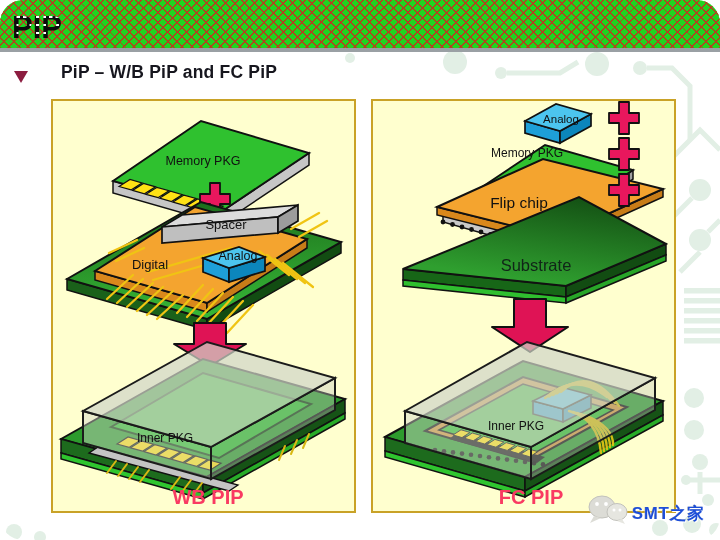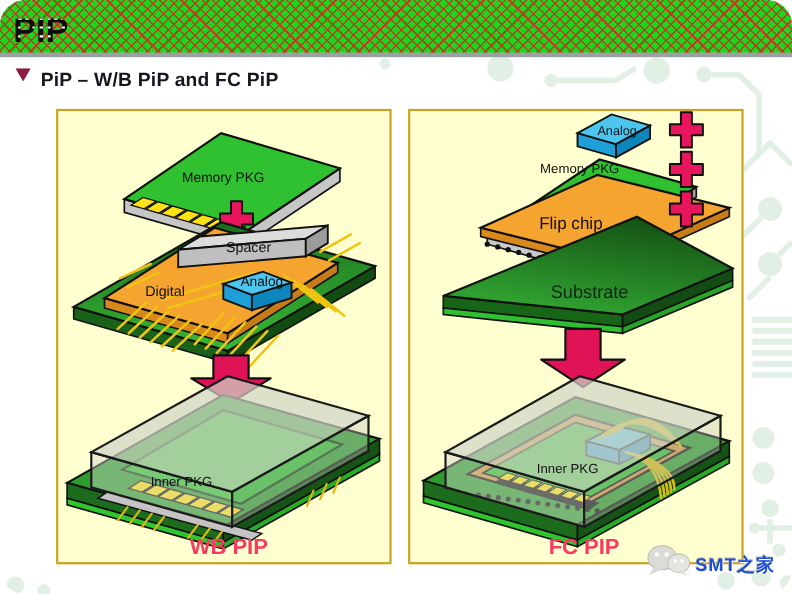--- a/index.html
+++ b/index.html
@@ -5,21 +5,21 @@
   html,body{margin:0;padding:0;background:#fff;}
   .slide{position:relative;width:720px;height:540px;background:#ffffff;overflow:hidden;
          font-family:"Liberation Sans",sans-serif;border-radius:23px;}
   
   .header{position:absolute;left:0;top:0;width:720px;height:48px;background:#1fd41f;
     background-image:
       repeating-linear-gradient(45deg, rgba(185,60,30,.9) 0 1.4px, transparent 1.4px 6.8px),
       repeating-linear-gradient(-45deg, rgba(185,60,30,.9) 0 1.4px, transparent 1.4px 6.8px);}
   .header-underline{position:absolute;left:0;top:48px;width:720px;height:4px;background:#9aa0a4;}
   
-  .subtitle{position:absolute;left:14px;top:62px;display:flex;align-items:flex-start;z-index:2;}
+  .subtitle{position:absolute;left:14px;top:62px;display:flex;align-items:flex-end;z-index:2;gap:24px;}
   .subtitle-text{font-size:17.5px;font-weight:600;color:#16161e;letter-spacing:.2px;margin-left:9px;}
   
   .panel{position:absolute;top:99px;width:305px;height:414px;background:#ffffcf;
          border:2px solid #c9a227;box-sizing:border-box;z-index:2;}
   .panel-left{left:51px;}
   .panel-right{left:371px;}
   .panel svg{display:block;}
   svg text{font-family:"Liberation Sans",sans-serif;}
   .bg-decor{position:absolute;left:0;top:0;z-index:0;}
   

